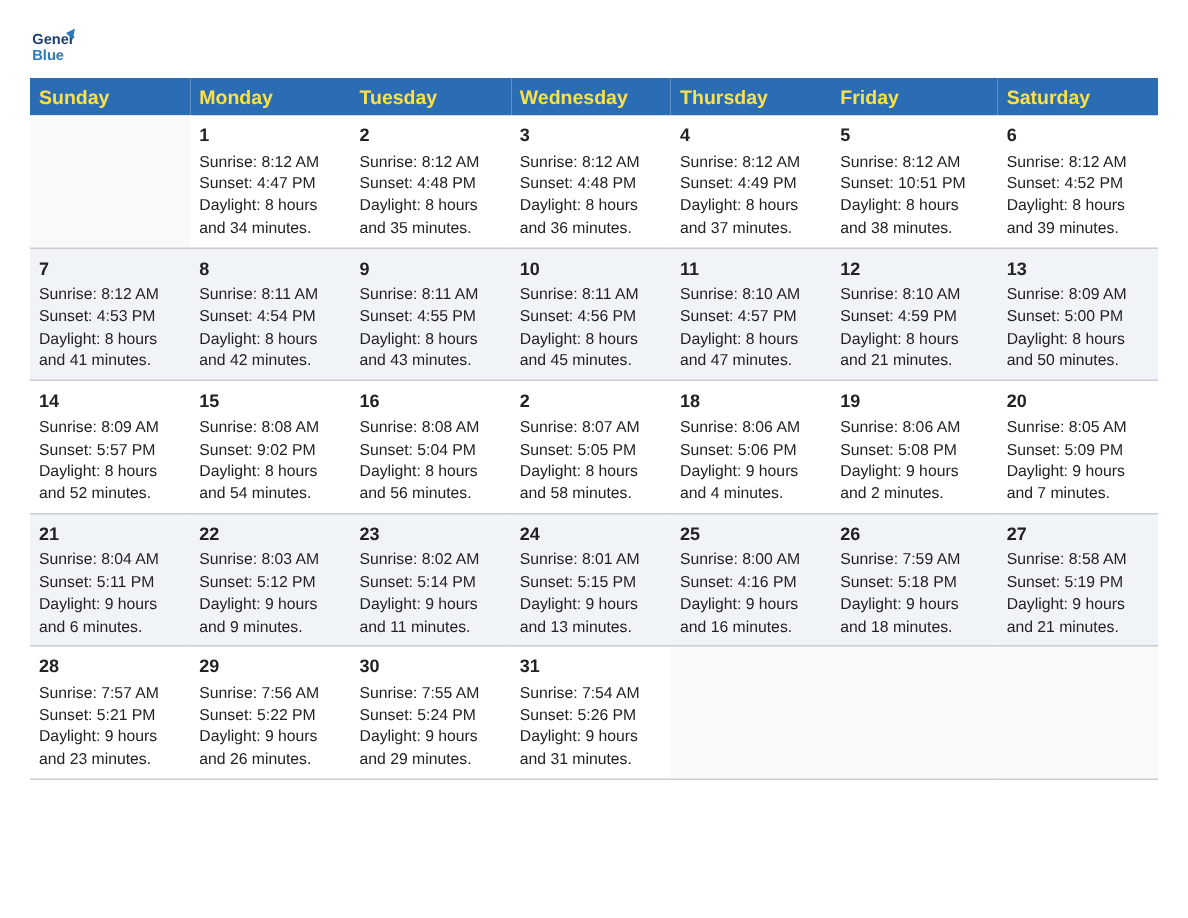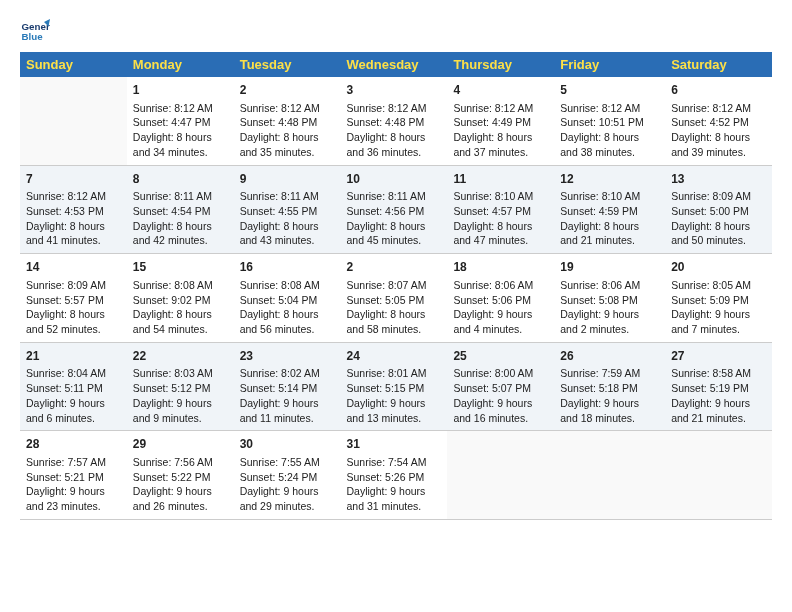--- a/index.html
+++ b/index.html
@@ -287,21 +287,21 @@
           <td>
             <span class="day-num">24</span>
             <div>Sunrise: 8:01 AM</div>
             <div>Sunset: 5:15 PM</div>
             <div>Daylight: 9 hours</div>
             <div>and 13 minutes.</div>
           </td>
           <td>
             <span class="day-num">25</span>
             <div>Sunrise: 8:00 AM</div>
-            <div>Sunset: 5:07 PM</div>
+            <div>Sunset: 4:16 PM</div>
             <div>Daylight: 9 hours</div>
             <div>and 16 minutes.</div>
           </td>
           <td>
             <span class="day-num">26</span>
             <div>Sunrise: 7:59 AM</div>
             <div>Sunset: 5:18 PM</div>
             <div>Daylight: 9 hours</div>
             <div>and 18 minutes.</div>
           </td>

